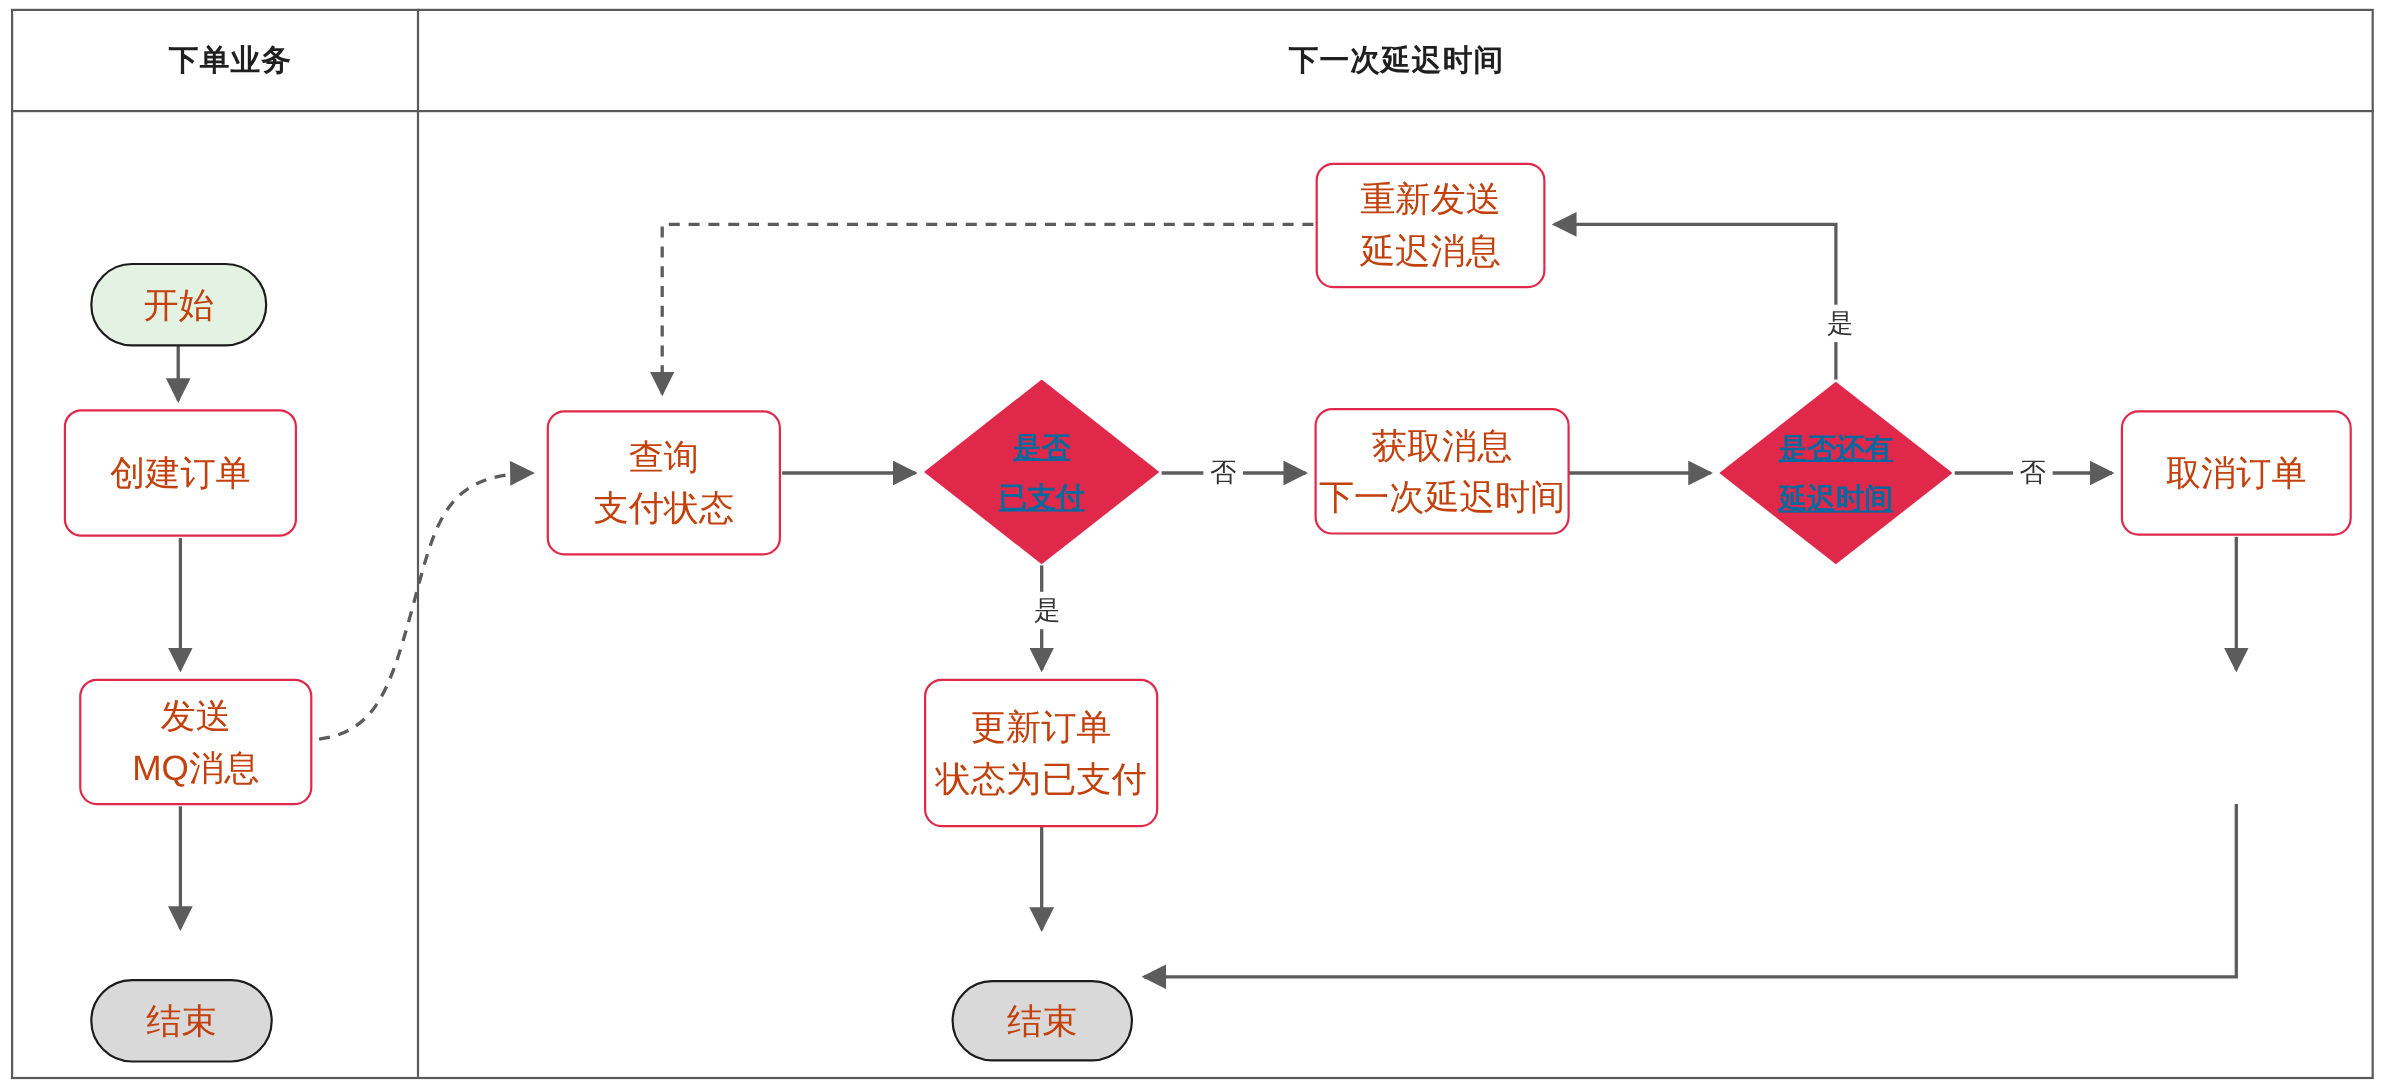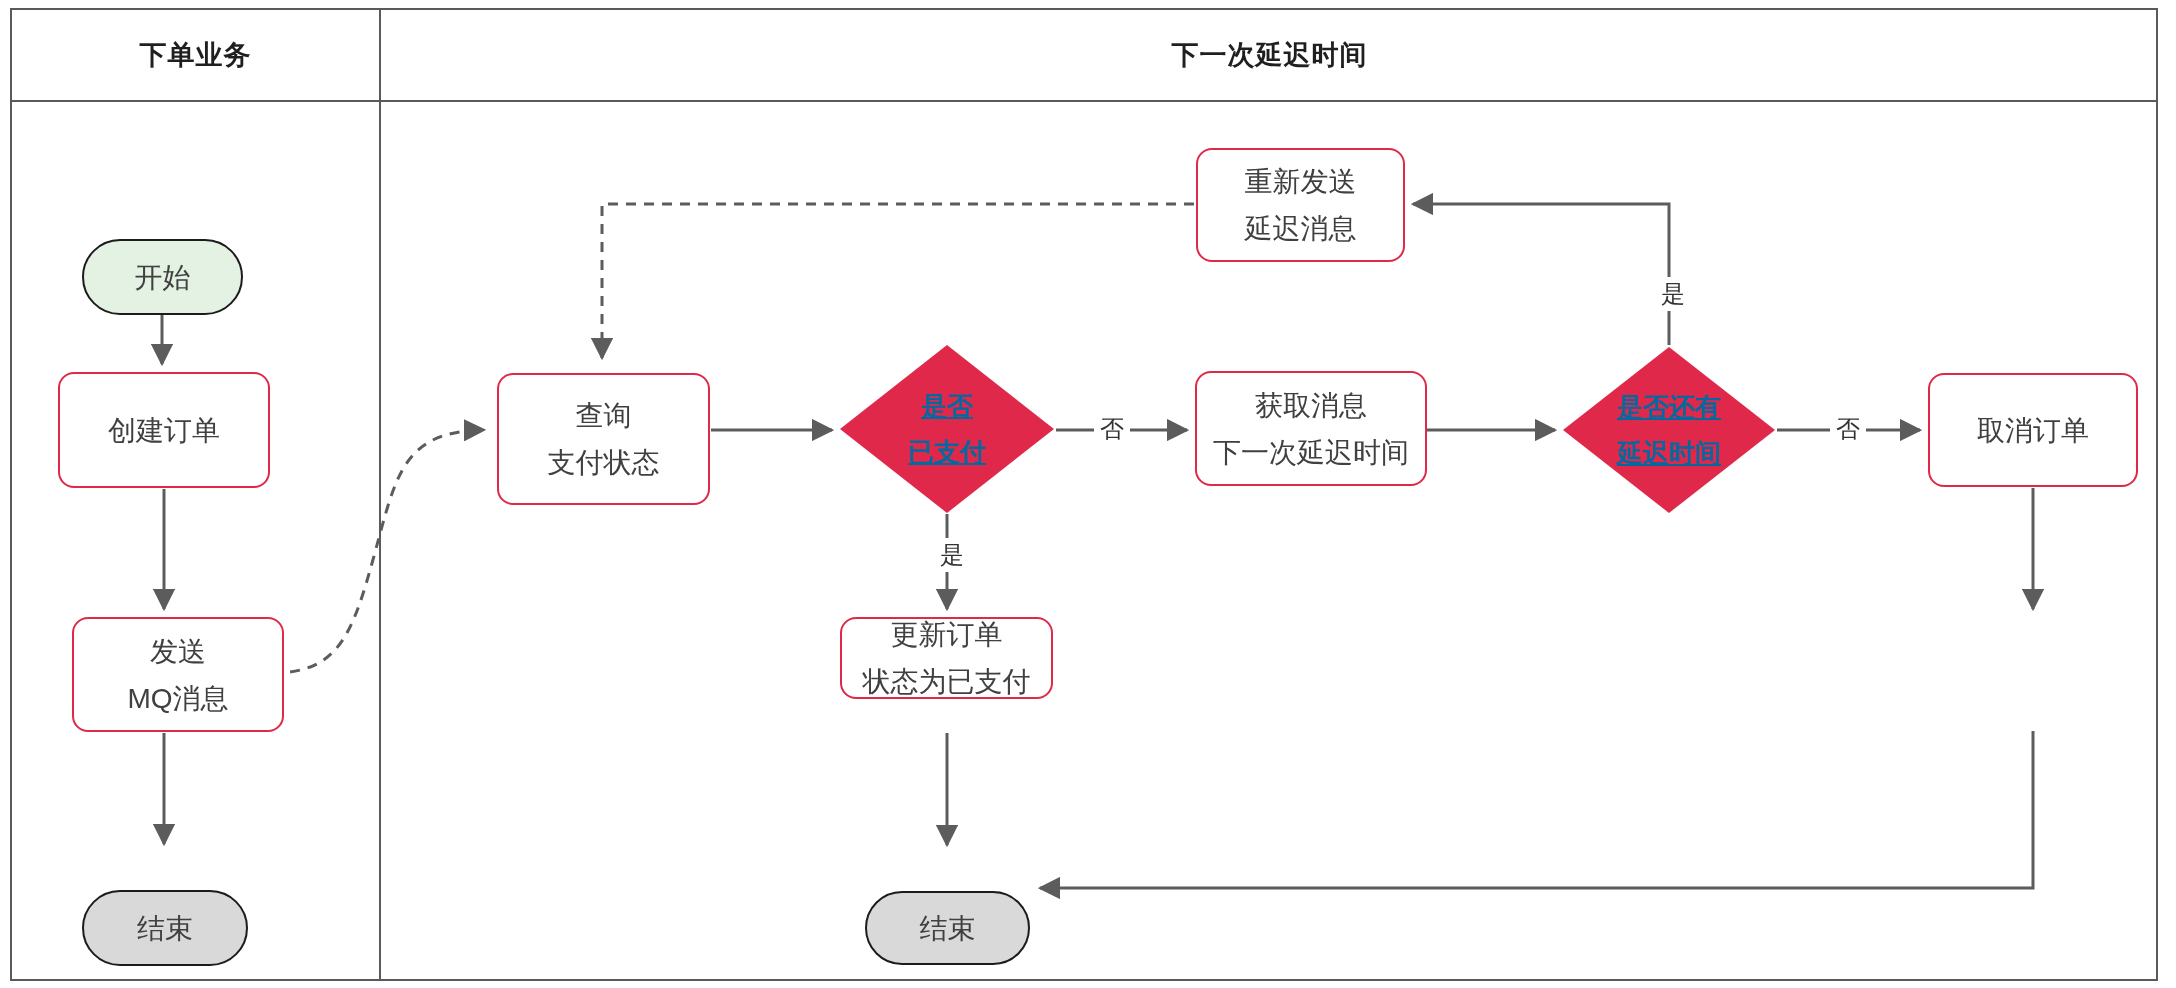--- a/index.html
+++ b/index.html
@@ -39,37 +39,37 @@
     top: 10px;
     height: 90px;
     display: flex;
     align-items: center;
     justify-content: center;
     font-size: 27px;
     font-weight: bold;
     color: #1f1f1f;
     letter-spacing: 1px;
   }
-  .lane-header.lane1 { left: 12px;  width: 367px; }
+  .lane-header.lane1 { left: 12px;  width: 367px; padding-left: 14px; }
   .lane-header.lane2 { left: 381px; width: 1777px; }
 
   
   .node {
     position: absolute;
     box-sizing: border-box;
     display: flex;
     align-items: center;
     justify-content: center;
     text-align: center;
   }
   .nlabel {
     white-space: pre-line;
-    font-size: 28px;
+    font-size: 32px;
     line-height: 47px;
-    color: #404040;
+    color: #c2410c;
   }
   .terminal {
     border: 2.5px solid #1c1c1c;
     border-radius: 40px;
     margin-top: 38px;
   }
   .terminal.start { background: #e3f2e3; }
   .terminal.end   { background: #d9d9d9; }
   .process {
     background: #ffffff;
@@ -195,21 +195,21 @@
     </svg>
     <span class="nlabel">是否还有
 延迟时间</span>
   </div>
 
   <div class="node process" style="left:1196px;top:148px;width:209px;height:114px">
     <span class="nlabel">重新发送
 延迟消息</span>
   </div>
 
-  <div class="node process" style="left:840px;top:617px;width:213px;height:82px">
+  <div class="node process" style="left:840px;top:617px;width:213px;height:135px">
     <span class="nlabel">更新订单
 状态为已支付</span>
   </div>
 
   <div class="node terminal end" style="left:865px;top:853px;width:165px;height:74px">
     <span class="nlabel">结束</span>
   </div>
 
   <div class="node process" style="left:1928px;top:373px;width:210px;height:114px">
     <span class="nlabel">取消订单</span>

